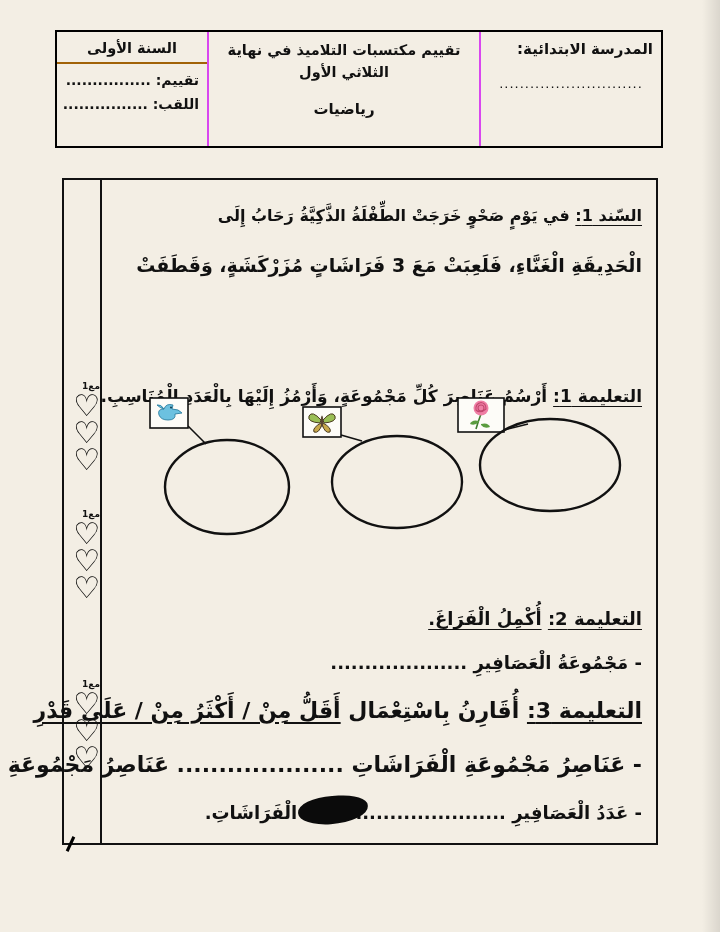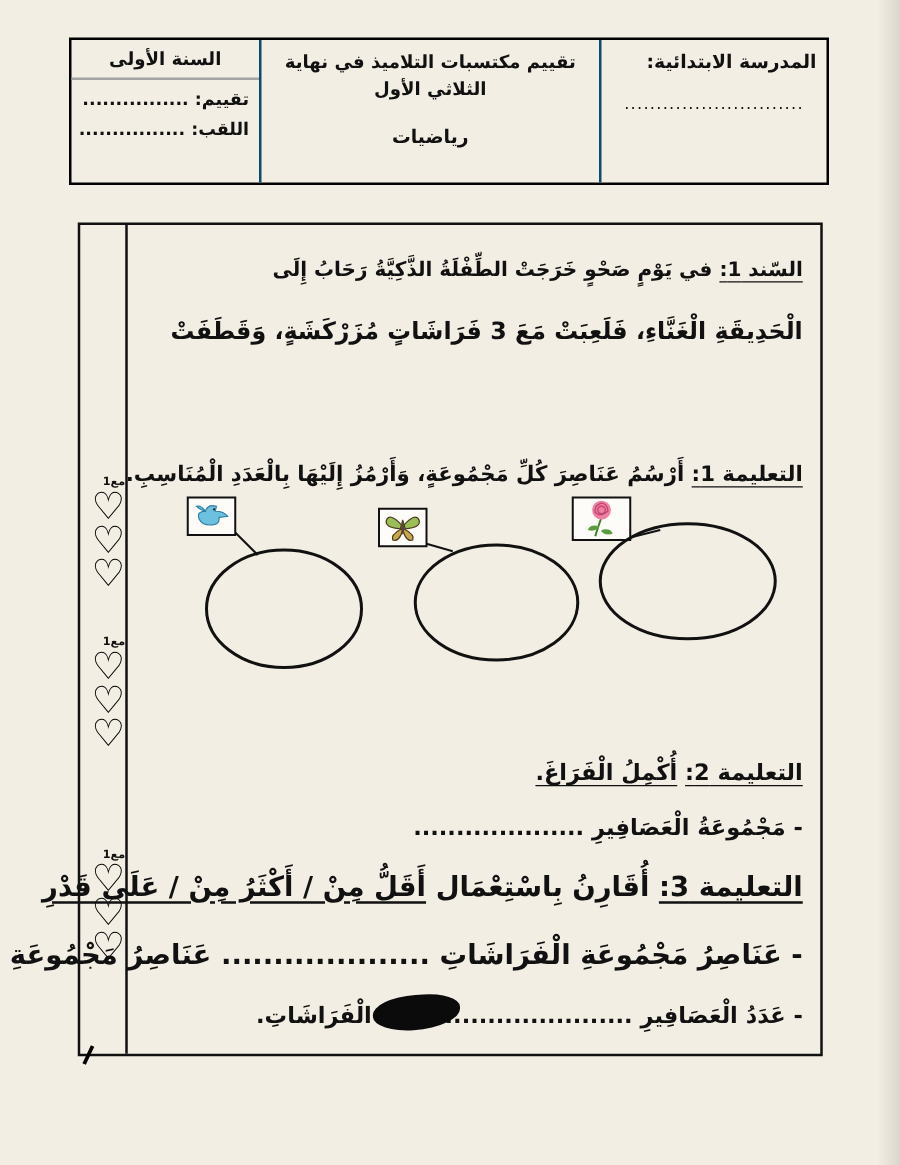--- a/index.html
+++ b/index.html
@@ -14,49 +14,49 @@
     content:"";position:absolute;top:0;right:0;width:18px;height:100%;
     background:linear-gradient(to left, rgba(0,0,0,0.10), rgba(0,0,0,0));
     pointer-events:none;
   }
   
   .header-table{
     position:absolute;left:55px;top:30px;width:608px;height:118px;
     border:2px solid #000;display:flex;direction:rtl;background:transparent;
     box-sizing:border-box;
   }
-  .h-cell{box-sizing:border-box;border-left:2px solid #0c4a6e;padding:8px 8px 4px 8px;}
+  .h-cell{box-sizing:border-box;border-left:2px solid #d946ef;padding:8px 8px 4px 8px;}
   .h-cell:last-child{border-left:none;}
   .school-cell{flex:0 0 182px;text-align:right;font-weight:bold;font-size:15px;}
   .school-dots{margin-top:18px;text-align:center;font-weight:normal;letter-spacing:1px;font-size:13px;}
   .title-cell{flex:1 1 auto;text-align:center;font-weight:bold;font-size:14.5px;line-height:1.5;}
   .subject{margin-top:14px;font-size:15px;}
   .grade-cell{flex:0 0 150px;padding:0;text-align:right;font-weight:bold;font-size:14.5px;}
-  .grade{border-bottom:2px solid #a3a3a3;text-align:center;padding:8px 4px 6px 4px;}
+  .grade{border-bottom:2px solid #a16207;text-align:center;padding:8px 4px 6px 4px;}
   .name-line,.surname-line{padding:8px 8px 0 4px;font-size:14px;}
   
   .main-box{
     position:absolute;left:62px;top:178px;width:596px;height:667px;
     border:2px solid #111;box-sizing:border-box;background:transparent;
   }
   .heart-strip{
     position:absolute;left:0;top:0;width:38px;height:100%;
     border-right:2px solid #111;box-sizing:border-box;
   }
   .heart-group{position:absolute;left:0;width:36px;text-align:right;}
   .heart-group .hg-label{font-size:9px;font-weight:bold;line-height:12px;}
   .heart-group .heart{display:block;font-size:30px;line-height:27px;color:#000;}
   .g1{top:200px;} .g2{top:328px;} .g3{top:498px;}
   
   .tline{position:absolute;right:14px;font-weight:bold;color:#111;white-space:nowrap;text-align:right;}
   .u{text-decoration:underline;text-underline-offset:4px;}
   .sanad-1{top:26px;font-size:16px;}
   .sanad-2{top:74px;font-size:19px;}
   .sanad-3{top:121px;font-size:19px;}
-  .talima1{top:190px;font-size:17px;}
+  .talima1{top:206px;font-size:17px;}
   .talima2{top:428px;font-size:18px;}
   .item2{top:472px;font-size:18px;}
   .talima3{top:518px;font-size:22px;}
   .item3a{top:572px;font-size:22px;}
   .item3b{top:622px;font-size:18px;}
   .dots{font-weight:bold;letter-spacing:1px;}
   
   .diagram{position:absolute;left:0;top:200px;}
   
   .blob{

